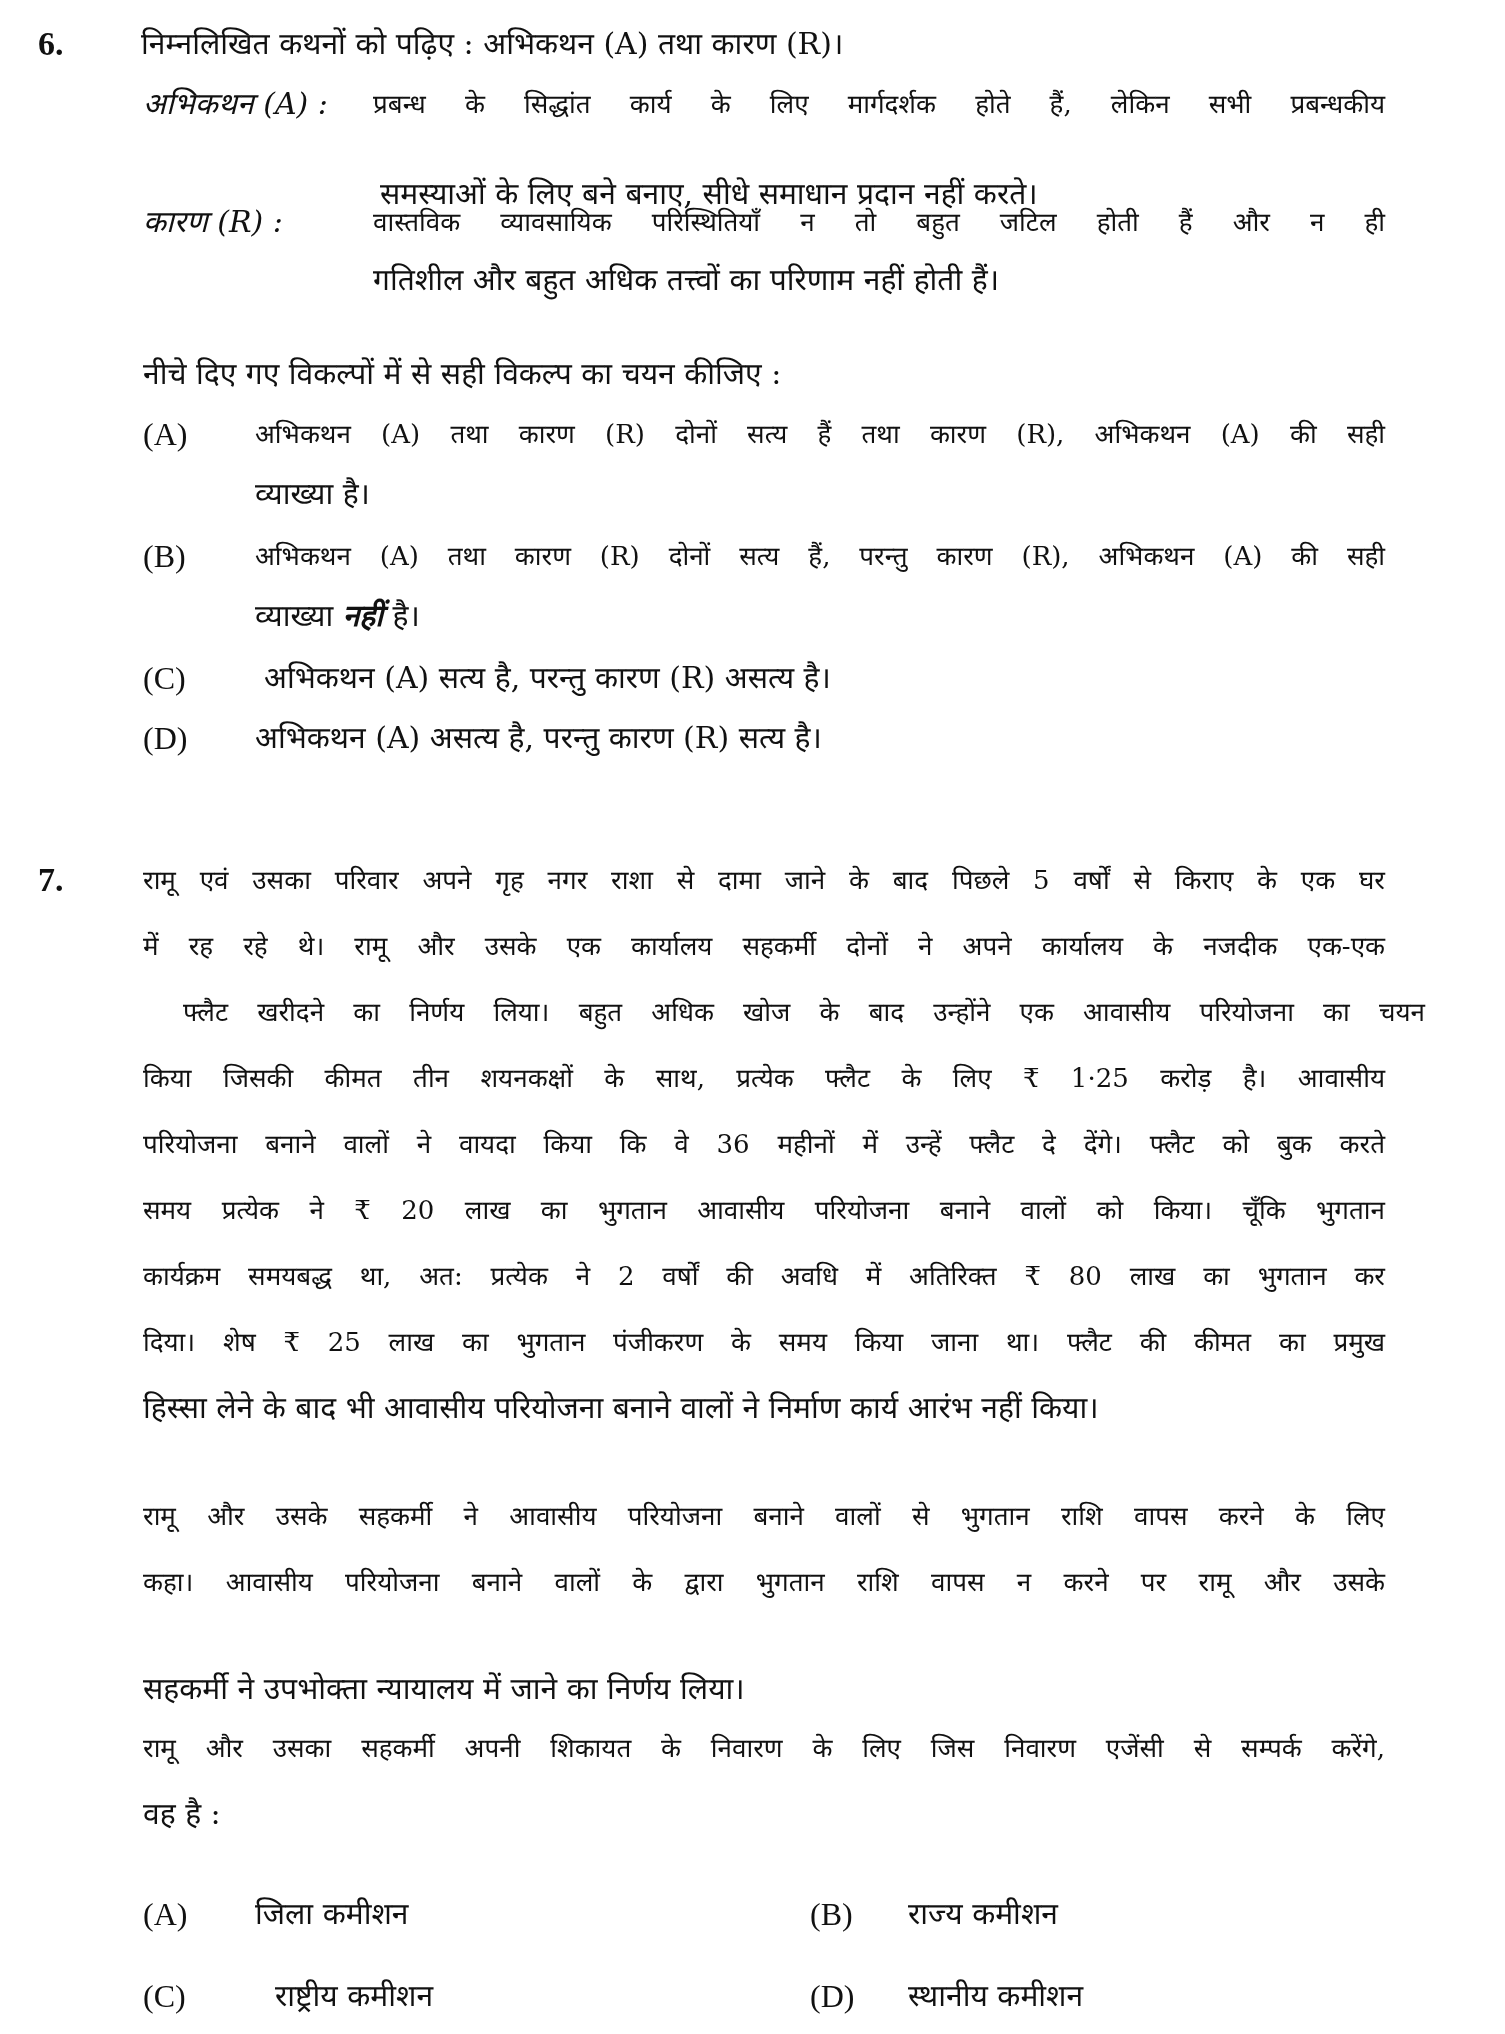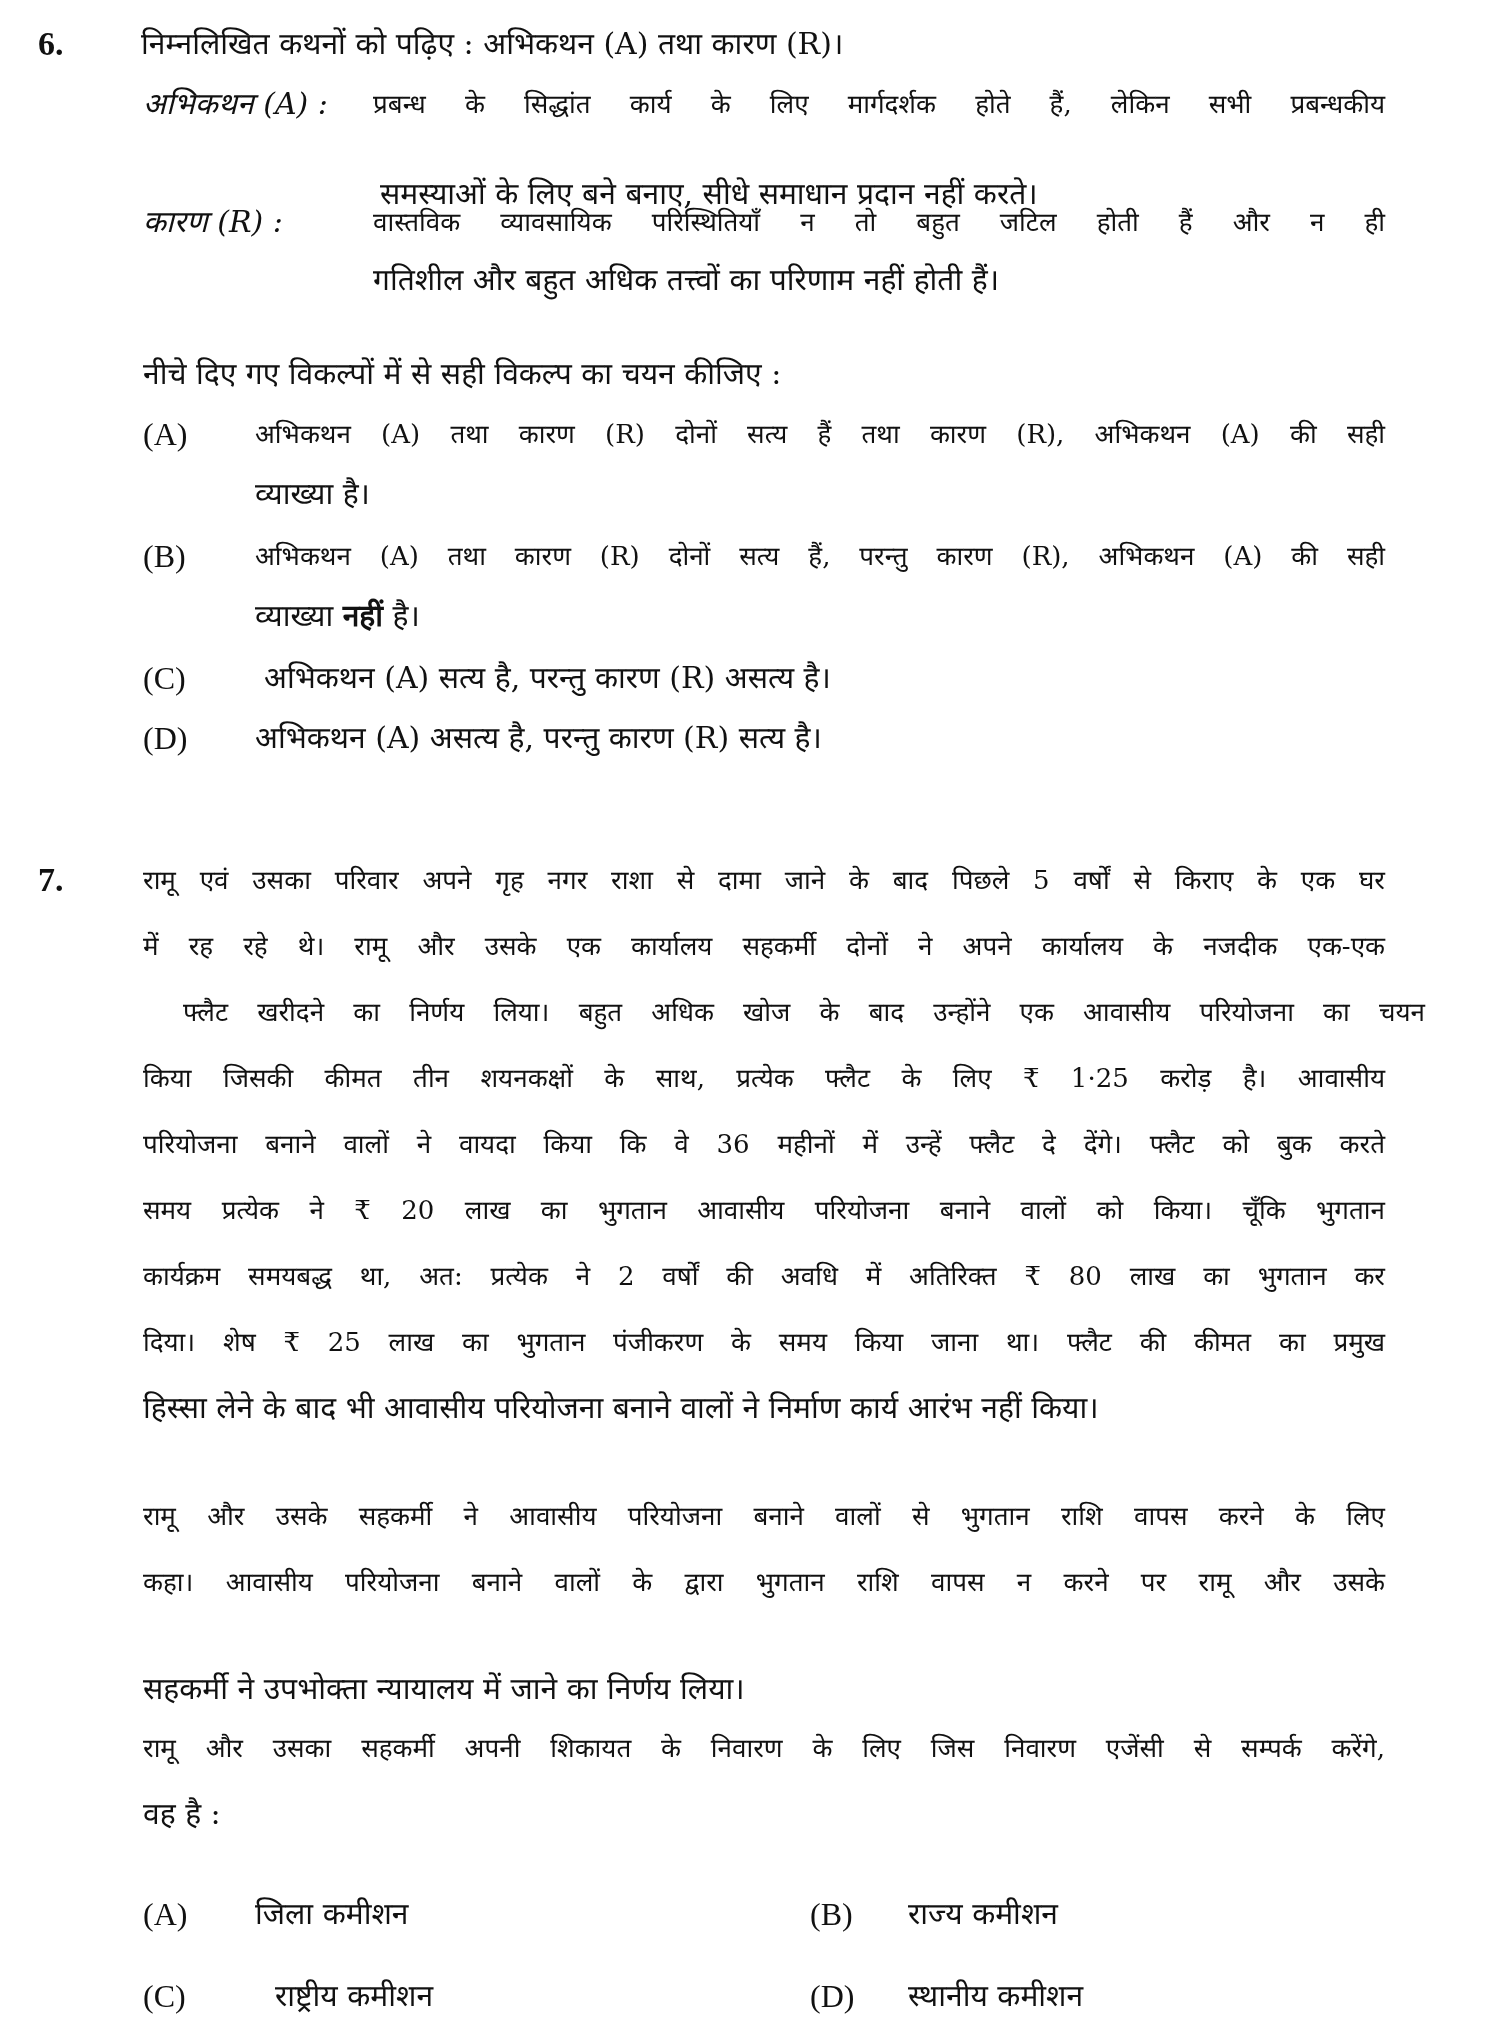--- a/index.html
+++ b/index.html
@@ -48,20 +48,21 @@
       font-style: italic;
     }
     .opt-letter {
       position: absolute;
       font-family: "Liberation Serif", "DejaVu Serif", serif;
       font-size: 32px;
       line-height: 40px;
     }
     .bold-italic {
       font-weight: bold;
+      font-style: italic;
     }
   </style>
 </head>
 <body>
 
 <div class="page">
 
   <div>
     <div class="qnum" style="top:24px;">6.</div>
     <div class="line" style="left:141px; top:24px;">निम्नलिखित कथनों को पढ़िए : अभिकथन (A) तथा कारण (R)।</div>

